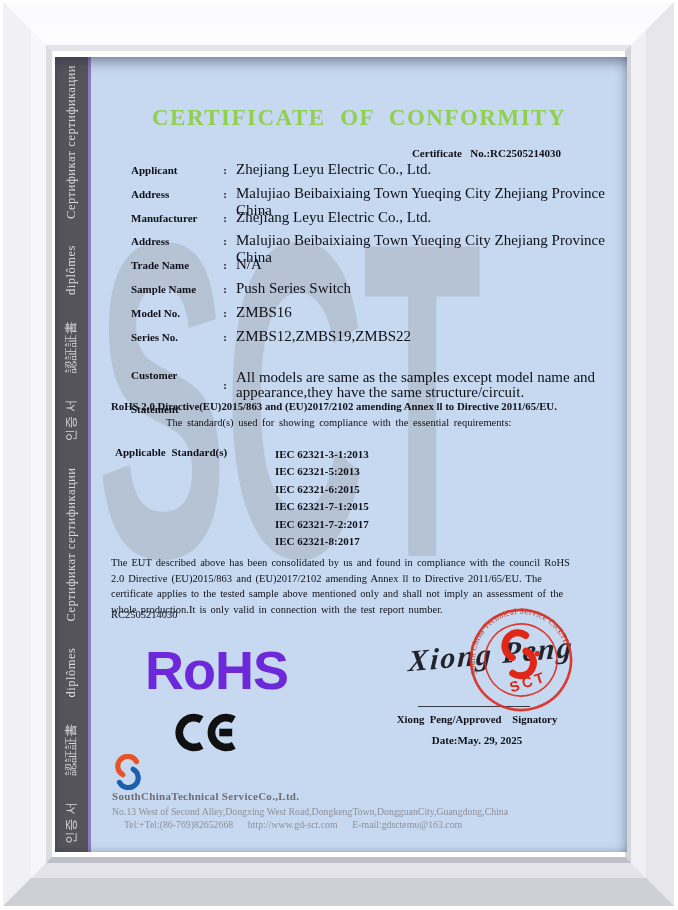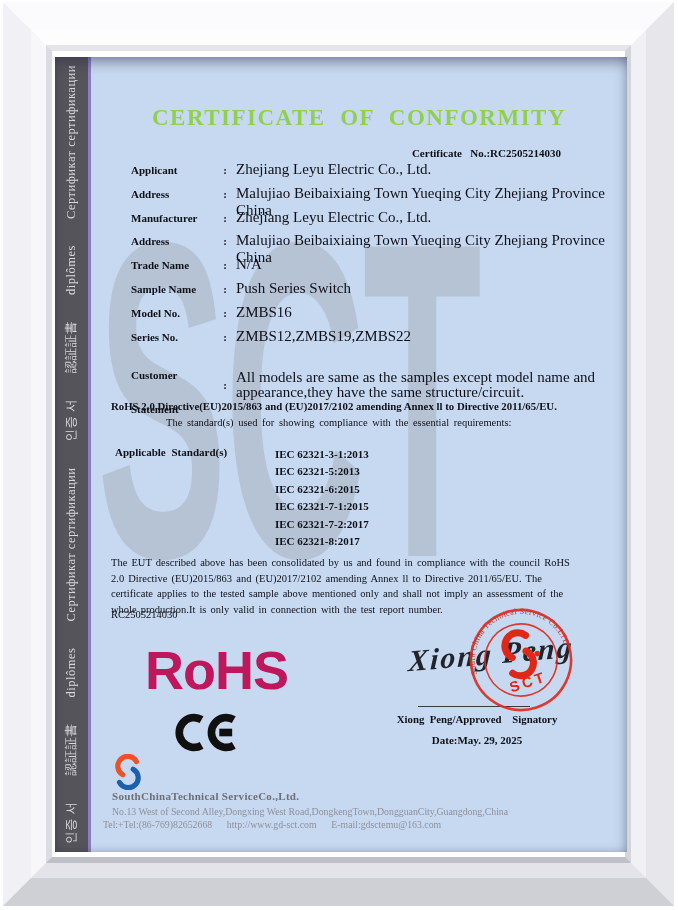--- a/index.html
+++ b/index.html
@@ -48,35 +48,35 @@
   .customer .flabel div{line-height:17.5px;margin-top:16px;}
   .customer .fvalue{width:400px;line-height:15px;}
   .directive{position:absolute;left:20px;top:343px;width:505px;font-weight:bold;font-size:10.8px;}
   .directive-sub{position:absolute;left:30px;top:360px;width:495px;font-size:10.5px;word-spacing:2px;margin-left:45px;}
   .applicable{position:absolute;left:24px;top:389px;font-weight:bold;font-size:11px;word-spacing:3px;}
   .standards{position:absolute;left:184px;top:389px;font-weight:bold;font-size:11px;}
   .standards div{height:17.4px;line-height:17.4px;}
   .paragraph{position:absolute;left:20px;top:498px;width:462px;font-size:10.5px;line-height:15.5px;word-spacing:1.5px;}
   .report-no{position:absolute;left:20px;top:552px;font-size:10.5px;}
   .rohs{position:absolute;left:54px;top:586px;font-family:"Liberation Sans","DejaVu Sans",sans-serif;
-    font-weight:bold;font-size:54px;line-height:1;color:#be185d;letter-spacing:-1px;}
+    font-weight:bold;font-size:54px;line-height:1;color:#6d28d9;letter-spacing:-1px;}
   .ce{position:absolute;left:80px;top:655px;}
   .sig-name{position:absolute;left:295px;top:580px;width:210px;text-align:center;
     font-style:italic;font-weight:bold;font-size:30px;color:#23232c;
     transform:rotate(-5deg) skewX(-8deg);letter-spacing:2px;}
   .sig-line{position:absolute;left:327px;top:649px;width:112px;border-top:1.5px solid #3a3a42;}
   .approved{position:absolute;left:288px;top:656px;width:196px;text-align:center;
     font-weight:bold;font-size:10.8px;white-space:pre;}
   .sig-date{position:absolute;left:288px;top:677px;width:196px;text-align:center;
     font-weight:bold;font-size:11px;}
   .stamp{position:absolute;left:367px;top:540px;transform:rotate(-18deg);z-index:2;}
   .footer-logo{position:absolute;left:20px;top:697px;}
   .footer-name{position:absolute;left:21px;top:733px;font-weight:bold;font-size:11px;color:#6e6e77;letter-spacing:.3px;}
   .footer-addr{position:absolute;left:21px;top:749px;font-size:9.8px;color:#8f8f99;}
-  .footer-contact{position:absolute;left:12px;top:762px;font-size:9.8px;color:#8f8f99;white-space:pre;}
+  .footer-contact{position:absolute;left:33px;top:762px;font-size:9.8px;color:#8f8f99;white-space:pre;}
 </style>
 </head>
 <body>
 
 <div class="photo">
   <div class="frame frame1"></div>
   <div class="frame frame2"></div>
   <div class="frame frame3"></div>
 
   <div class="content">

